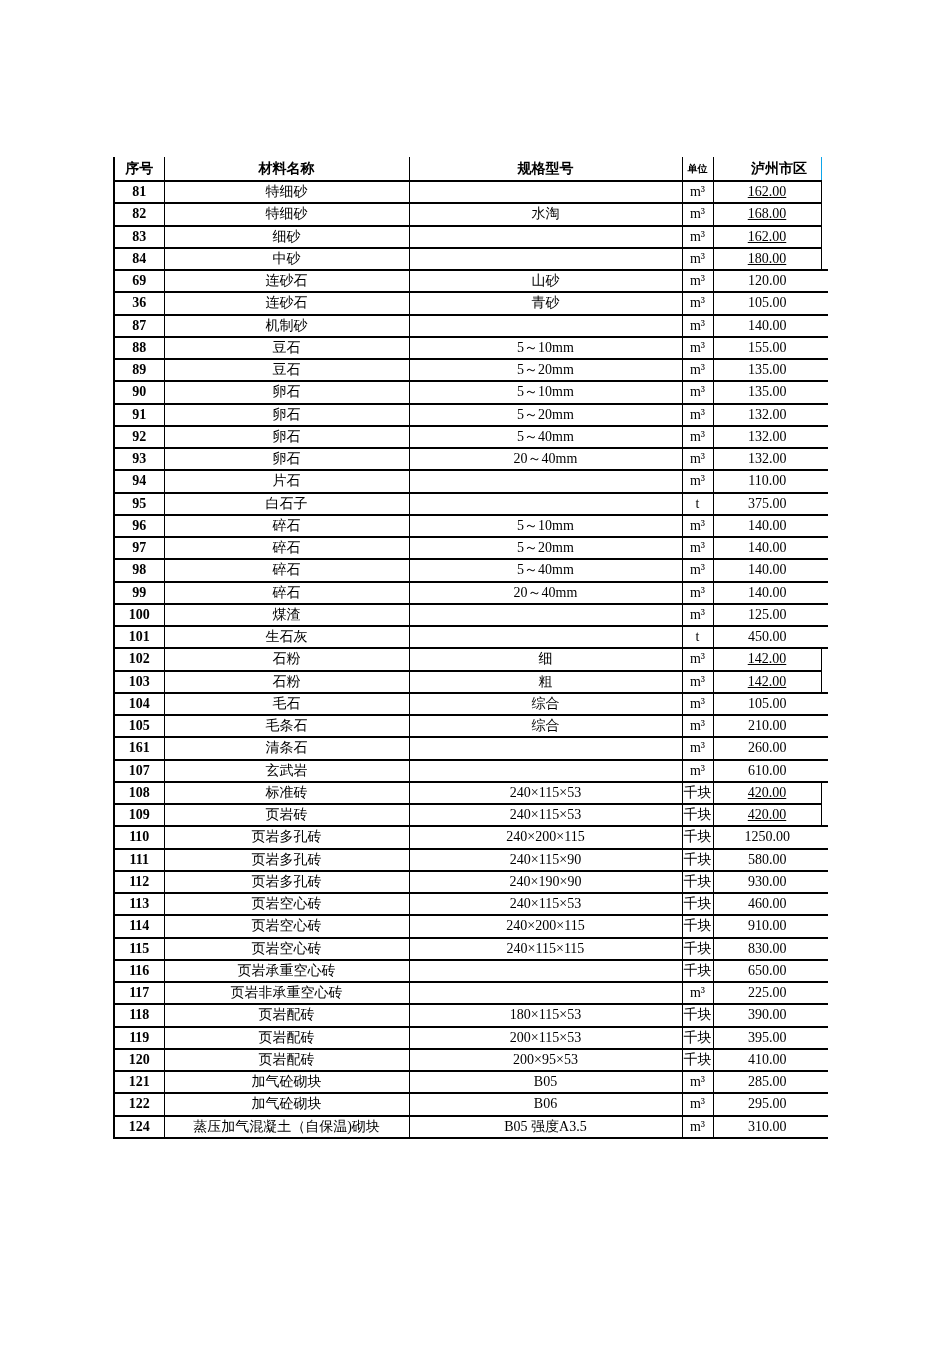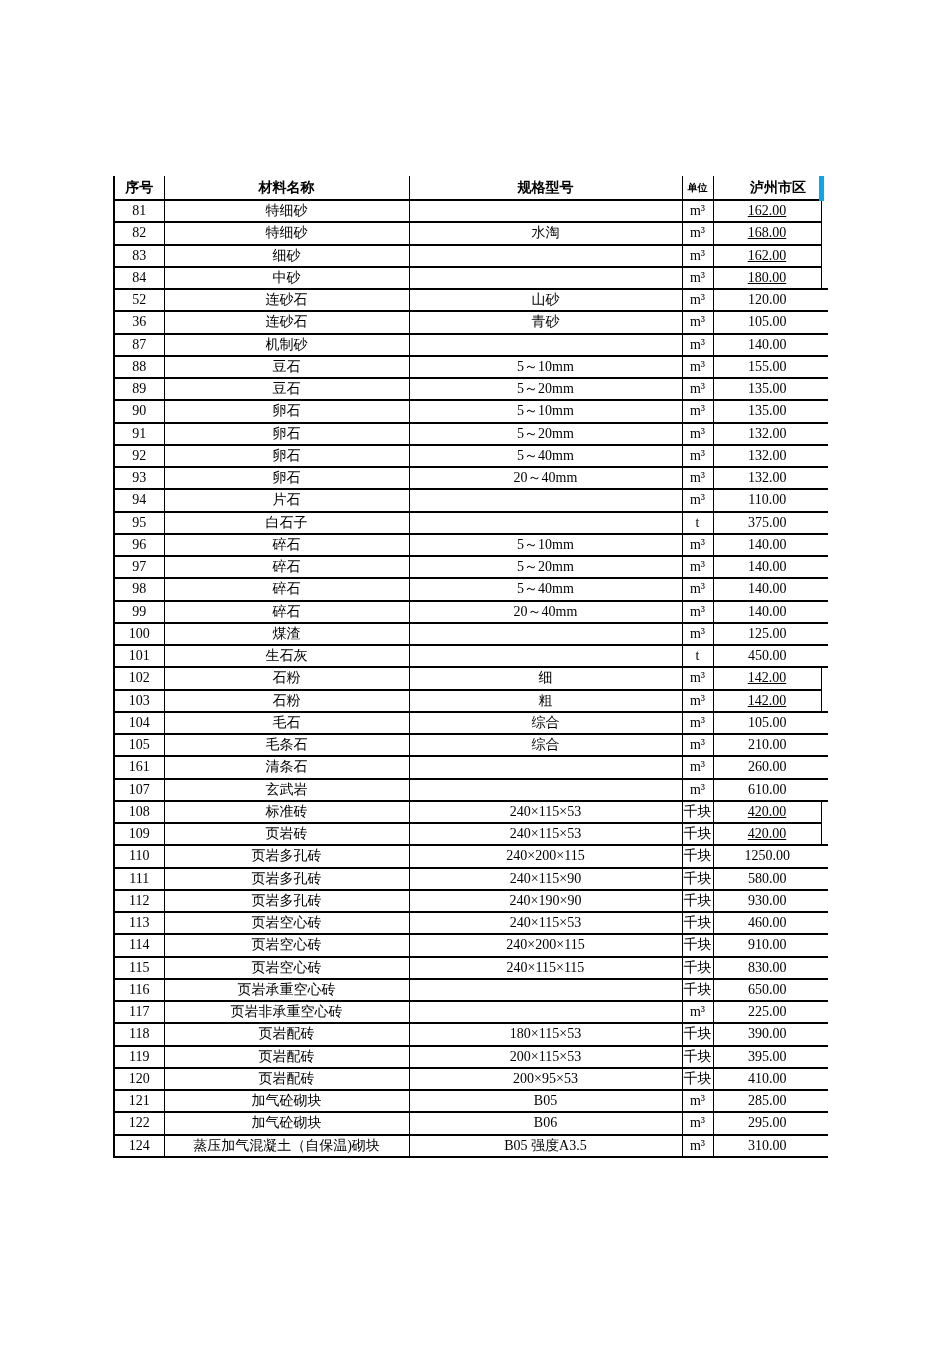--- a/index.html
+++ b/index.html
@@ -15,21 +15,20 @@
     font-family: "Liberation Serif", "DejaVu Serif", serif;
   }
   .sheet {
     position: absolute;
     left: 113px;
     top: 157px;
   }
   table.price-table {
     border-collapse: collapse;
     table-layout: fixed;
-    margin-top: 19px;
   }
   table.price-table th,
   table.price-table td {
     padding: 0;
     margin: 0;
     text-align: center;
     vertical-align: middle;
     white-space: nowrap;
     overflow: hidden;
     border-top: 2px solid #000;
@@ -54,26 +53,26 @@
     font-weight: bold;
     font-size: 14px;
     border-top: none;
   }
   tr.header-row th.unit-h { font-size: 10px; }
 
   
   table.price-table td { font-size: 14px; }
 
   
-  .col-first { border-left: 2px solid #000 !important; }
+  .col-first { border-left: 2px solid #000 !important; font-weight: bold; }
 
   
   tbody td.cell-price { border-right: none; }
   tbody tr.boxed td.cell-price { border-right: 1px solid #000; text-decoration: underline; }
-  thead th.cell-price-h { border-right: 5px solid #0ea5e9; padding-left: 24px; }
+  thead th.cell-price-h { border-right: 1px solid #0ea5e9; padding-left: 24px; }
 
   
   table.price-table .cell-over,
   table.price-table th.cell-over-h {
     border: none;
   }
   tbody tr:not(.boxed) td.cell-over {
     border-top: 2px solid #000;
     border-bottom: 2px solid #000;
   }
@@ -128,21 +127,21 @@
   </tr>
         <tr class="boxed">
     <td class="col-first cell-no">84</td>
     <td class="cell-name">中砂</td>
     <td class="cell-spec"></td>
     <td class="cell-unit">m³</td>
     <td class="cell-price">180.00</td>
     <td class="cell-over"></td>
   </tr>
         <tr>
-    <td class="col-first cell-no">52</td>
+    <td class="col-first cell-no">69</td>
     <td class="cell-name">连砂石</td>
     <td class="cell-spec">山砂</td>
     <td class="cell-unit">m³</td>
     <td class="cell-price">120.00</td>
     <td class="cell-over"></td>
   </tr>
         <tr>
     <td class="col-first cell-no">36</td>
     <td class="cell-name">连砂石</td>
     <td class="cell-spec">青砂</td>

